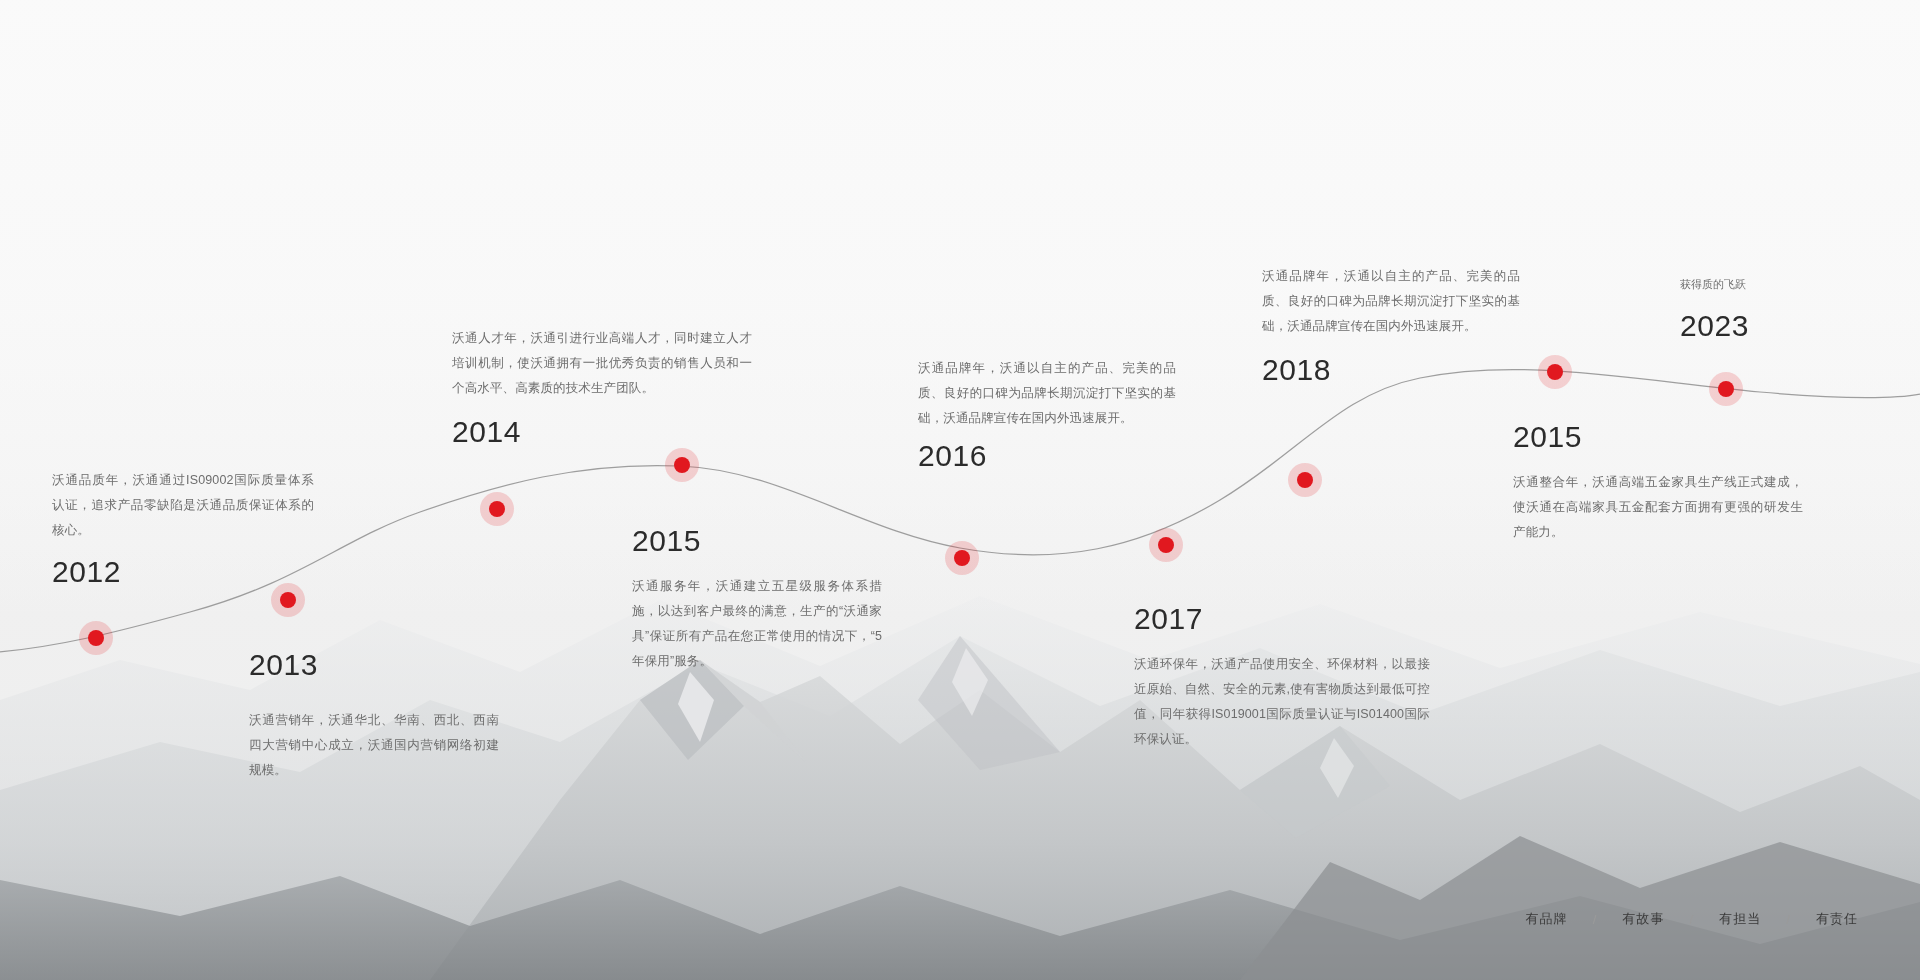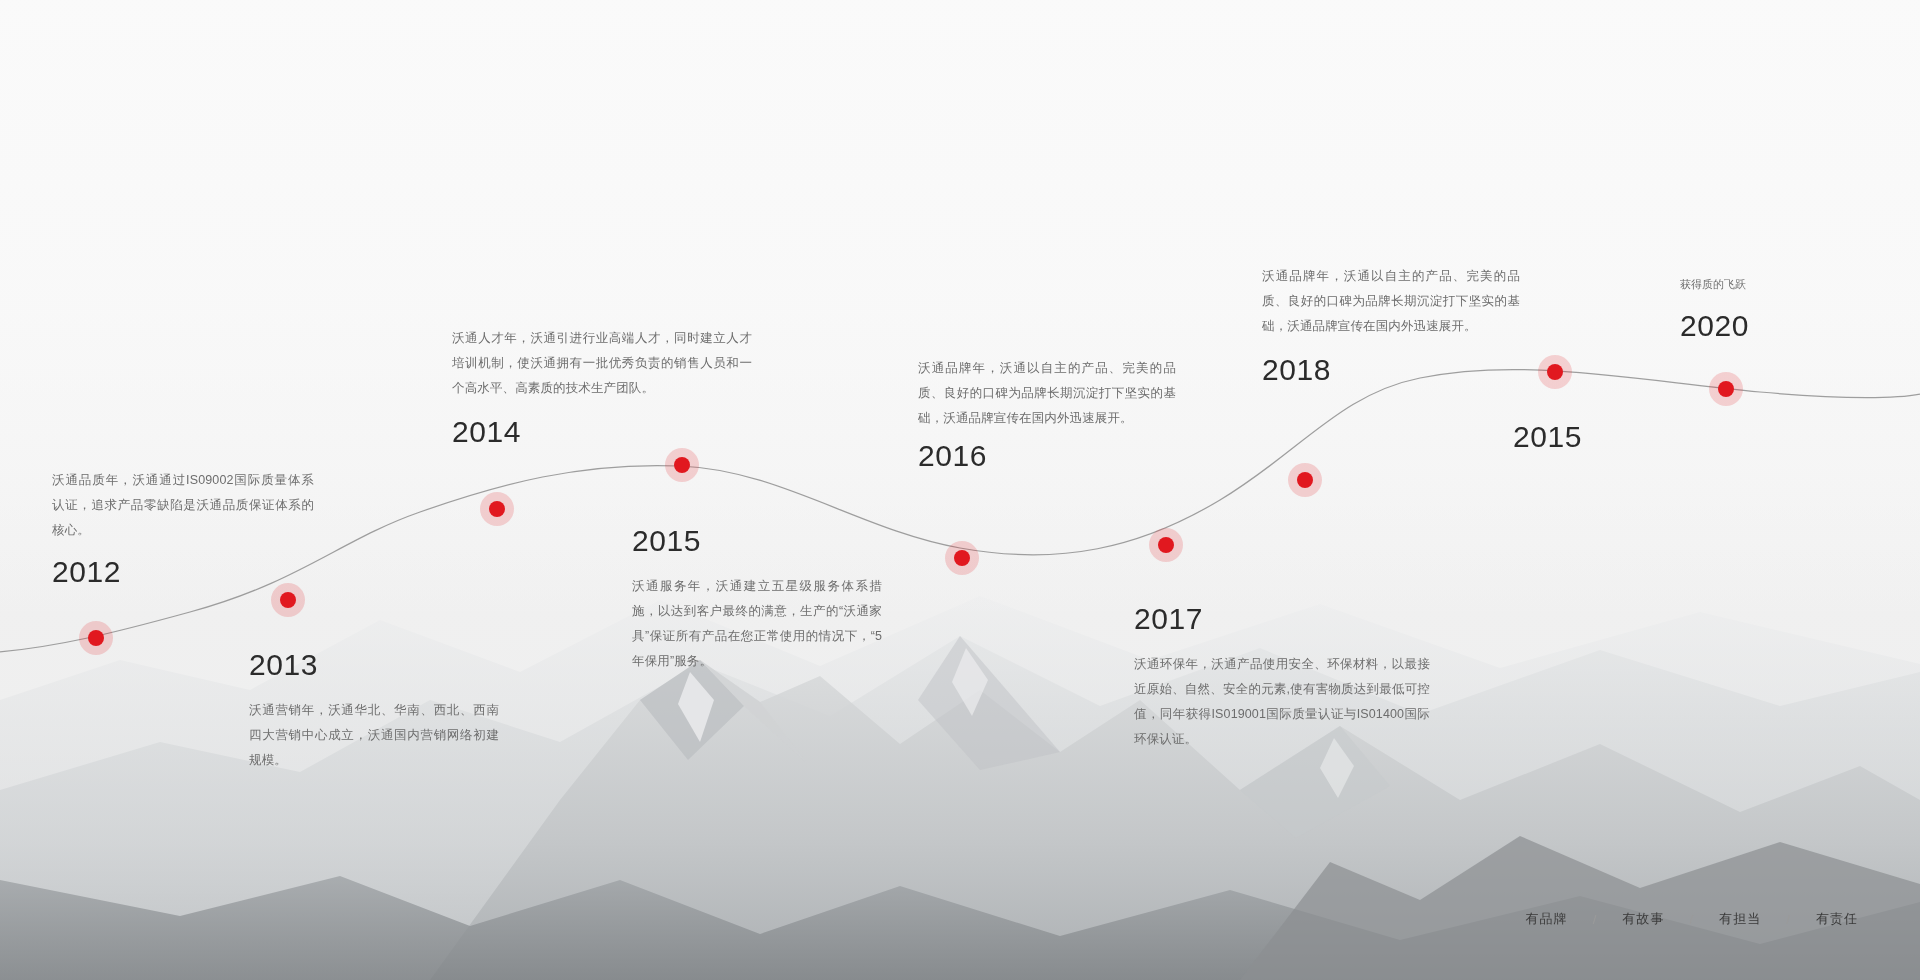--- a/index.html
+++ b/index.html
@@ -194,21 +194,21 @@
     <span class="core"></span>
   </div>
 
   <div class="entry below" style="left:52px; top:468px; width:262px;">
     <div class="desc">沃通品质年，沃通通过IS09002国际质量体系认证，追求产品零缺陷是沃通品质保证体系的核心。</div>
     <div class="year" style="margin-top:14px;">2012</div>
   </div>
 
   <div class="entry above" style="left:249px; top:640px; width:250px;">
     <div class="year">2013</div>
-    <div class="desc" style="margin-top:18px;">沃通营销年，沃通华北、华南、西北、西南四大营销中心成立，沃通国内营销网络初建规模。</div>
+    <div class="desc" style="margin-top:28px;">沃通营销年，沃通华北、华南、西北、西南四大营销中心成立，沃通国内营销网络初建规模。</div>
   </div>
 
   <div class="entry below" style="left:452px; top:326px; width:300px;">
     <div class="desc">沃通人才年，沃通引进行业高端人才，同时建立人才培训机制，使沃通拥有一批优秀负责的销售人员和一个高水平、高素质的技术生产团队。</div>
     <div class="year" style="margin-top:16px;">2014</div>
   </div>
 
   <div class="entry above" style="left:632px; top:516px; width:250px;">
     <div class="year">2015</div>
     <div class="desc" style="margin-top:18px;">沃通服务年，沃通建立五星级服务体系措施，以达到客户最终的满意，生产的“沃通家具”保证所有产品在您正常使用的情况下，“5年保用”服务。</div>
@@ -224,25 +224,26 @@
     <div class="desc" style="margin-top:18px;">沃通环保年，沃通产品使用安全、环保材料，以最接近原始、自然、安全的元素,使有害物质达到最低可控值，同年获得IS019001国际质量认证与IS01400国际环保认证。</div>
   </div>
 
   <div class="entry below" style="left:1262px; top:264px; width:258px;">
     <div class="desc">沃通品牌年，沃通以自主的产品、完美的品质、良好的口碑为品牌长期沉淀打下坚实的基础，沃通品牌宣传在国内外迅速展开。</div>
     <div class="year" style="margin-top:16px;">2018</div>
   </div>
 
   <div class="entry above" style="left:1513px; top:412px; width:290px;">
     <div class="year">2015</div>
+    <div class="desc" style="margin-top:18px;">沃通整合年，沃通高端五金家具生产线正式建成，使沃通在高端家具五金配套方面拥有更强的研发生产能力。</div>
   </div>
 
   <div class="entry below" style="left:1680px; top:275px; width:200px;">
     <div class="cap-note">获得质的飞跃</div>
-    <div class="year" style="margin-top:16px;">2020</div>
+    <div class="year" style="margin-top:16px;">2023</div>
   </div>
 
   <div class="slogan">
     <span>有品牌</span>
     <span class="sep">/</span>
     <span>有故事</span>
     <span class="sep">/</span>
     <span>有担当</span>
     <span class="sep">/</span>
     <span>有责任</span>

